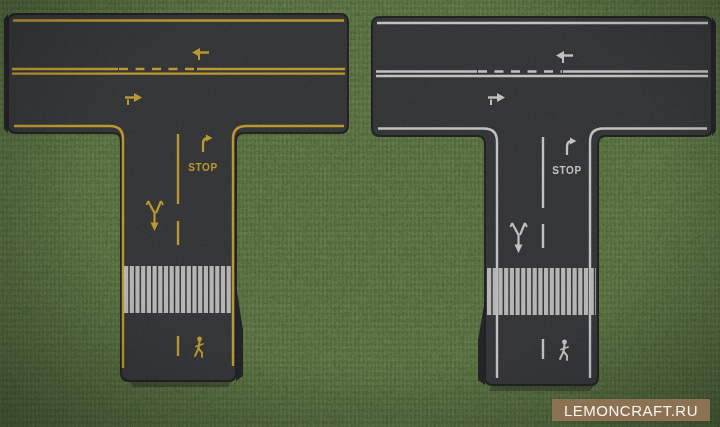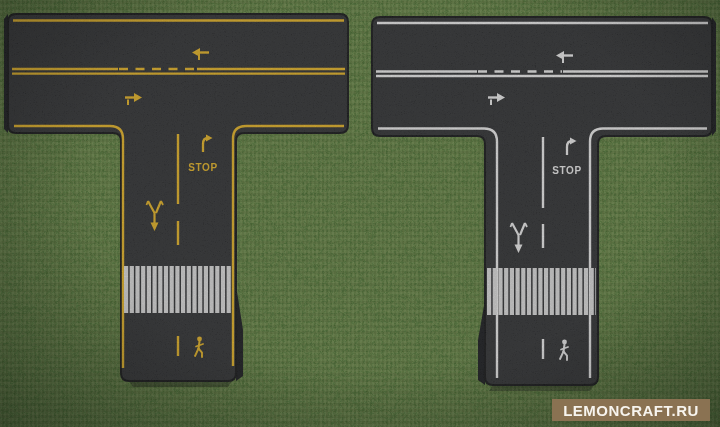--- a/index.html
+++ b/index.html
@@ -29,21 +29,21 @@
     position:absolute;left:0;top:0;width:720px;height:427px;pointer-events:none;
     background:radial-gradient(ellipse at 52% 42%, rgba(0,0,0,0) 55%, rgba(0,0,0,.26) 100%);
   }
   #watermark{
     position:absolute;left:552px;top:399px;width:158px;height:22px;
     background:var(--c-watermark_bg,#8a7252);
     display:flex;align-items:center;justify-content:center;
   }
   #watermark span{
     color:var(--c-watermark_text,#f7f4ee);
-    font-size:15px;font-weight:700;letter-spacing:.5px;line-height:1;
+    font-size:15px;font-weight:400;letter-spacing:.5px;line-height:1;
     font-family:"Liberation Sans",sans-serif;
   }
 </style>
 </head>
 <body>
 
 <div id="stage">
 
   <svg id="scene" width="720" height="427" viewBox="0 0 720 427">
     <defs>

